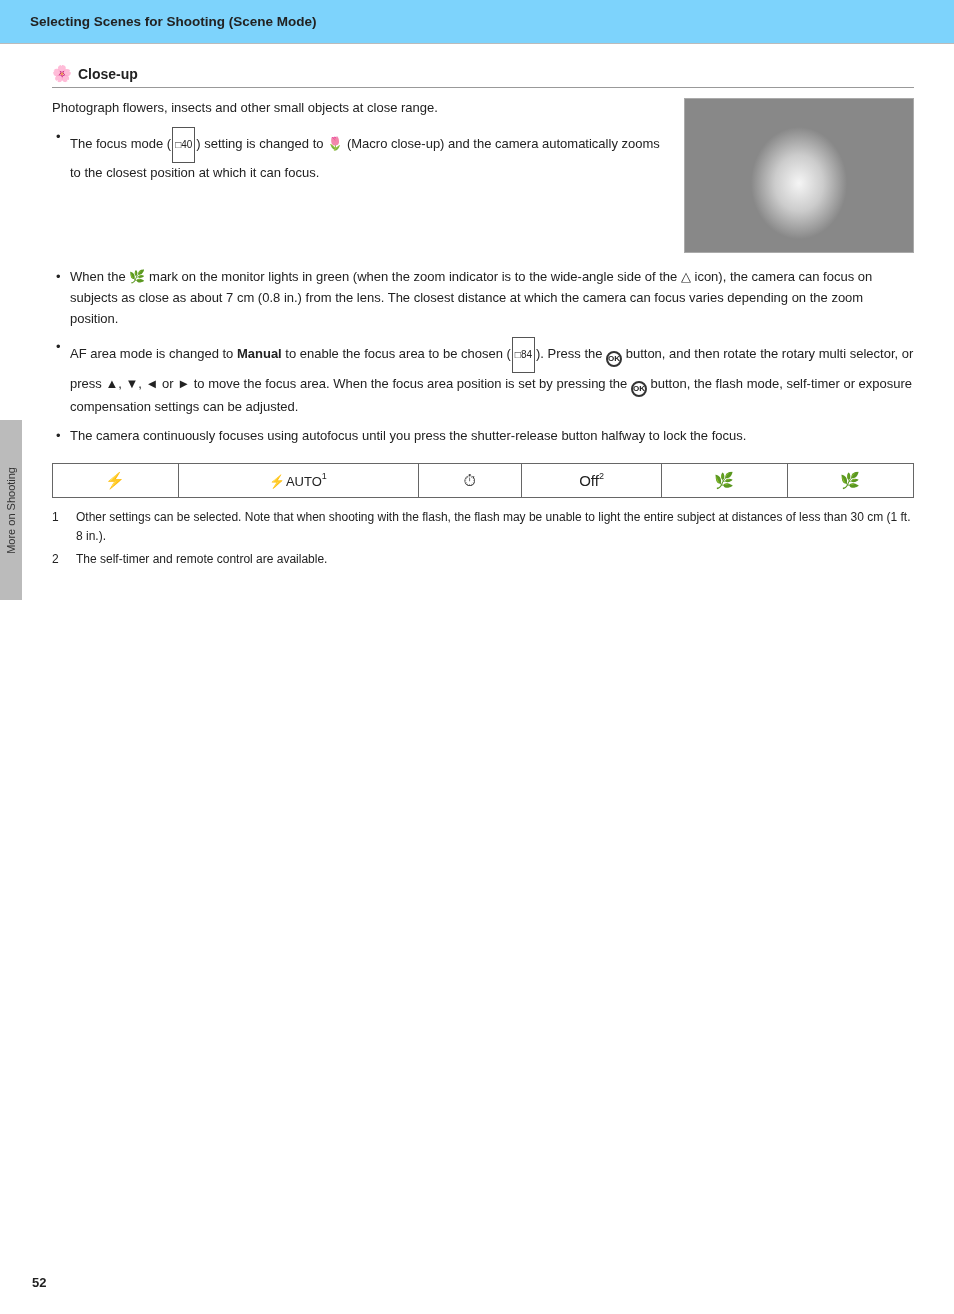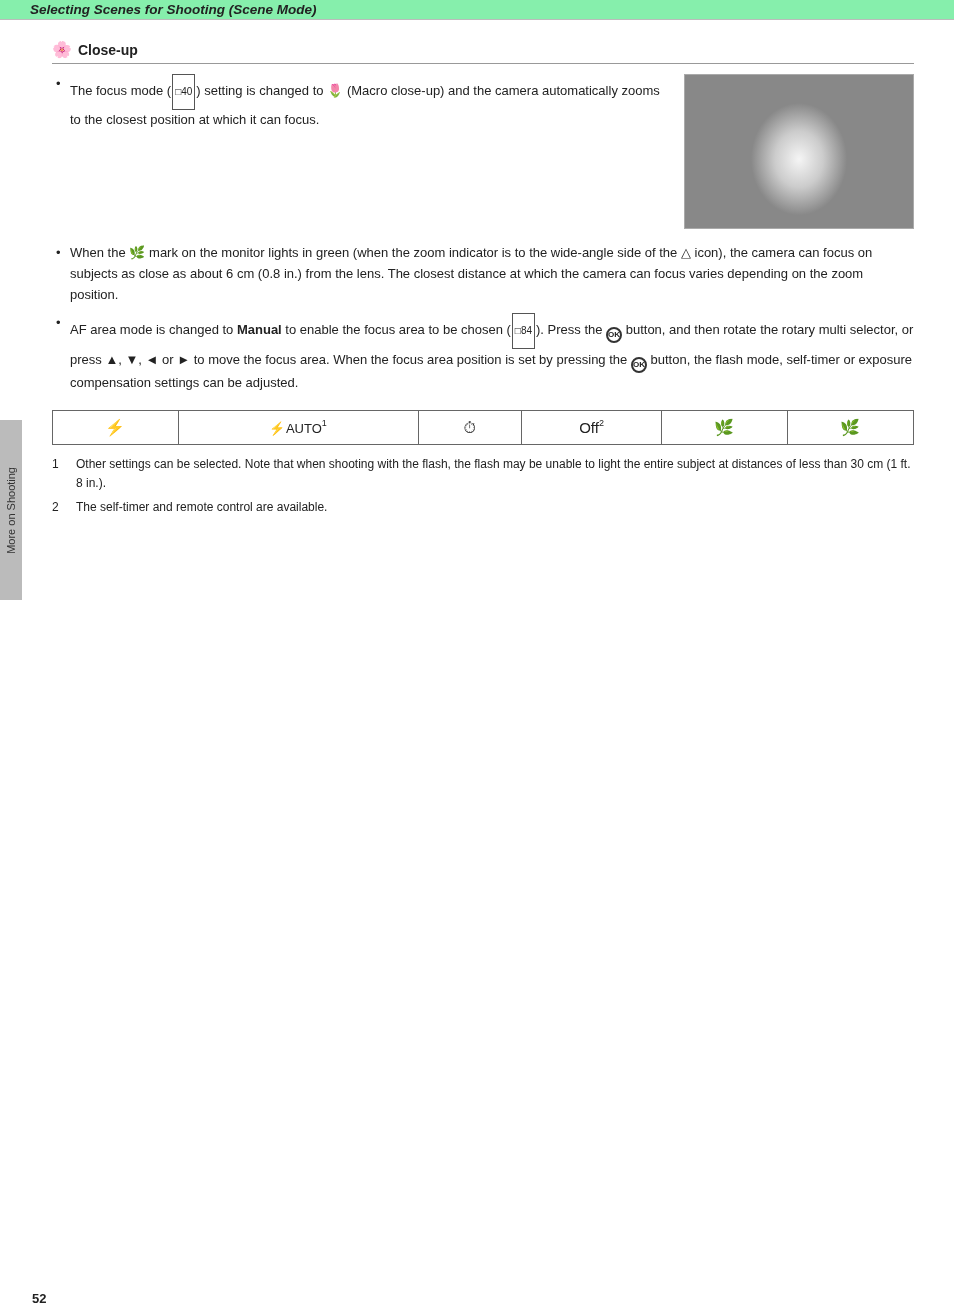--- a/index.html
+++ b/index.html
@@ -8,27 +8,26 @@
       font-size: 13px;
       color: #222;
       background: #fff;
       width: 954px;
       min-height: 1314px;
       position: relative;
     }
 
     
     .header-bar {
-      background: #86efac;
-      padding: 2px 30px;
+      background: #7dd3fc;
+      padding: 14px 30px;
       font-size: 13.5px;
       font-weight: bold;
       color: #222;
       border-bottom: 1px solid #bbb;
-      font-style: italic;
     }
 
     
     .side-tab {
       position: absolute;
       left: 0;
       top: 420px;
       width: 22px;
       height: 180px;
       background: #bbb;
@@ -166,21 +165,21 @@
       margin-bottom: 4px;
     }
     .footnote-num {
       min-width: 14px;
       flex-shrink: 0;
     }
 
     
     .page-number {
       position: absolute;
-      bottom: 8px;
+      bottom: 24px;
       left: 32px;
       font-size: 13px;
       font-weight: bold;
     }
 
     
     .close-up-icon {
       font-size: 16px;
     }
 
@@ -199,40 +198,44 @@
 
 <div class="main-content">
 
   <div class="section-title">
     <span class="close-up-icon">🌸</span>
     <span>Close-up</span>
   </div>
 
   <div class="top-area">
     <div class="top-text">
+      <p style="margin-bottom:8px;">Photograph flowers, insects and other small objects at close range.</p>
       <ul class="bullet-list">
         <li>
           <span>
             The focus mode (<span class="ref-box">□40</span>) setting is changed to 🌷 (Macro close-up) and the camera automatically zooms to the closest position at which it can focus.
           </span>
         </li>
       </ul>
     </div>
     <div class="top-image">
       <div class="flower-img"></div>
     </div>
   </div>
 
   <ul class="bullet-list">
     <li>
-      When the 🌿 mark on the monitor lights in green (when the zoom indicator is to the wide-angle side of the △ icon), the camera can focus on subjects as close as about 6 cm (0.8 in.) from the lens. The closest distance at which the camera can focus varies depending on the zoom position.
+      When the 🌿 mark on the monitor lights in green (when the zoom indicator is to the wide-angle side of the △ icon), the camera can focus on subjects as close as about 7 cm (0.8 in.) from the lens. The closest distance at which the camera can focus varies depending on the zoom position.
     </li>
     <li>
       AF area mode is changed to <strong>Manual</strong> to enable the focus area to be chosen (<span class="ref-box">□84</span>). Press the <span class="ok-icon">OK</span> button, and then rotate the rotary multi selector, or press ▲, ▼, ◄ or ► to move the focus area. When the focus area position is set by pressing the <span class="ok-icon">OK</span> button, the flash mode, self-timer or exposure compensation settings can be adjusted.
     </li>
+    <li>
+      The camera continuously focuses using autofocus until you press the shutter-release button halfway to lock the focus.
+    </li>
   </ul>
 
   <table class="settings-table">
     <tbody>
         <tr>
       <td>
         <span style="font-size:16px;">⚡</span>
       </td>
       <td>
         <span style="font-size:13px; font-weight:normal;">⚡AUTO</span><sup>1</sup>

